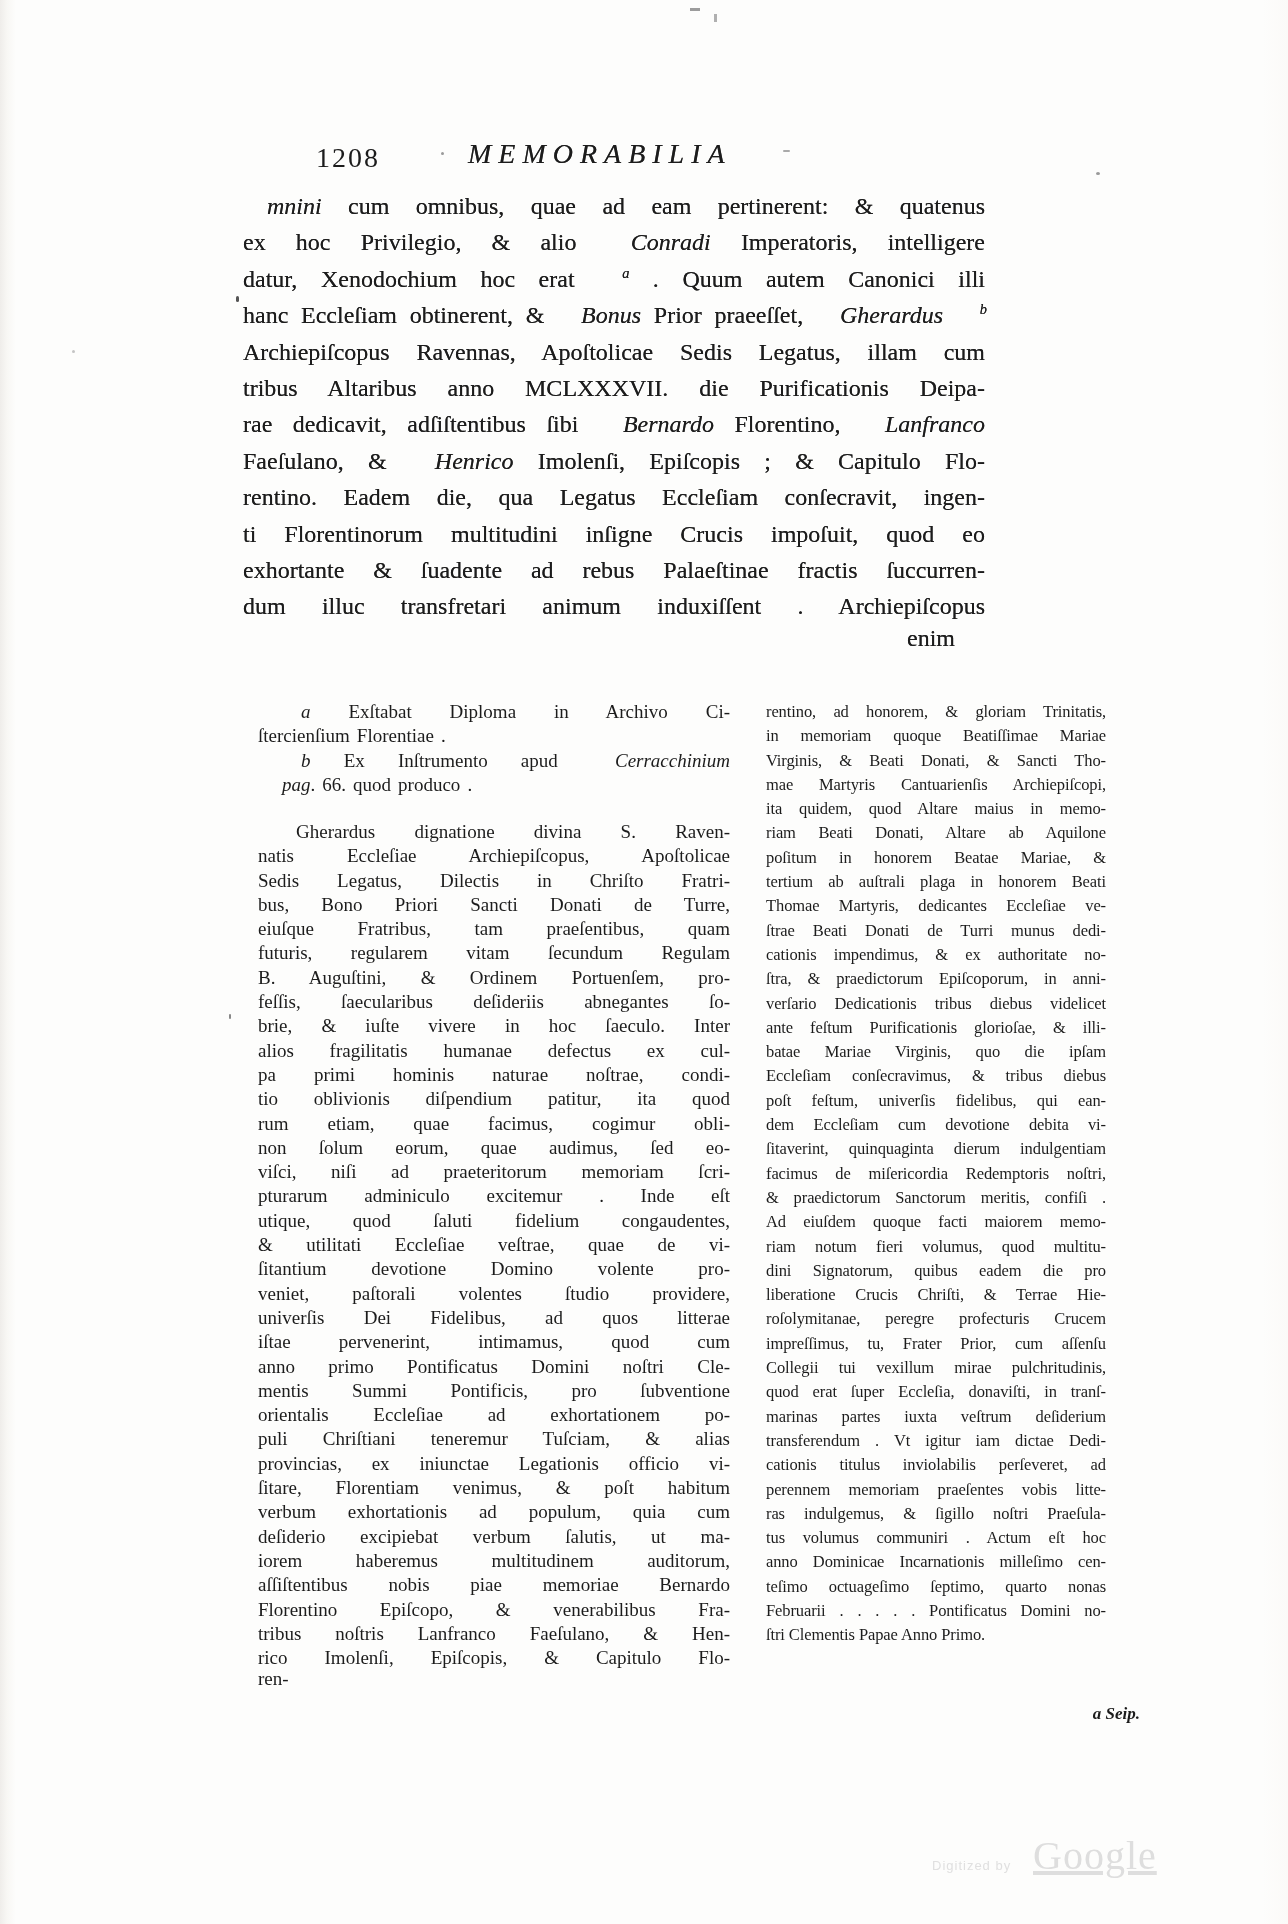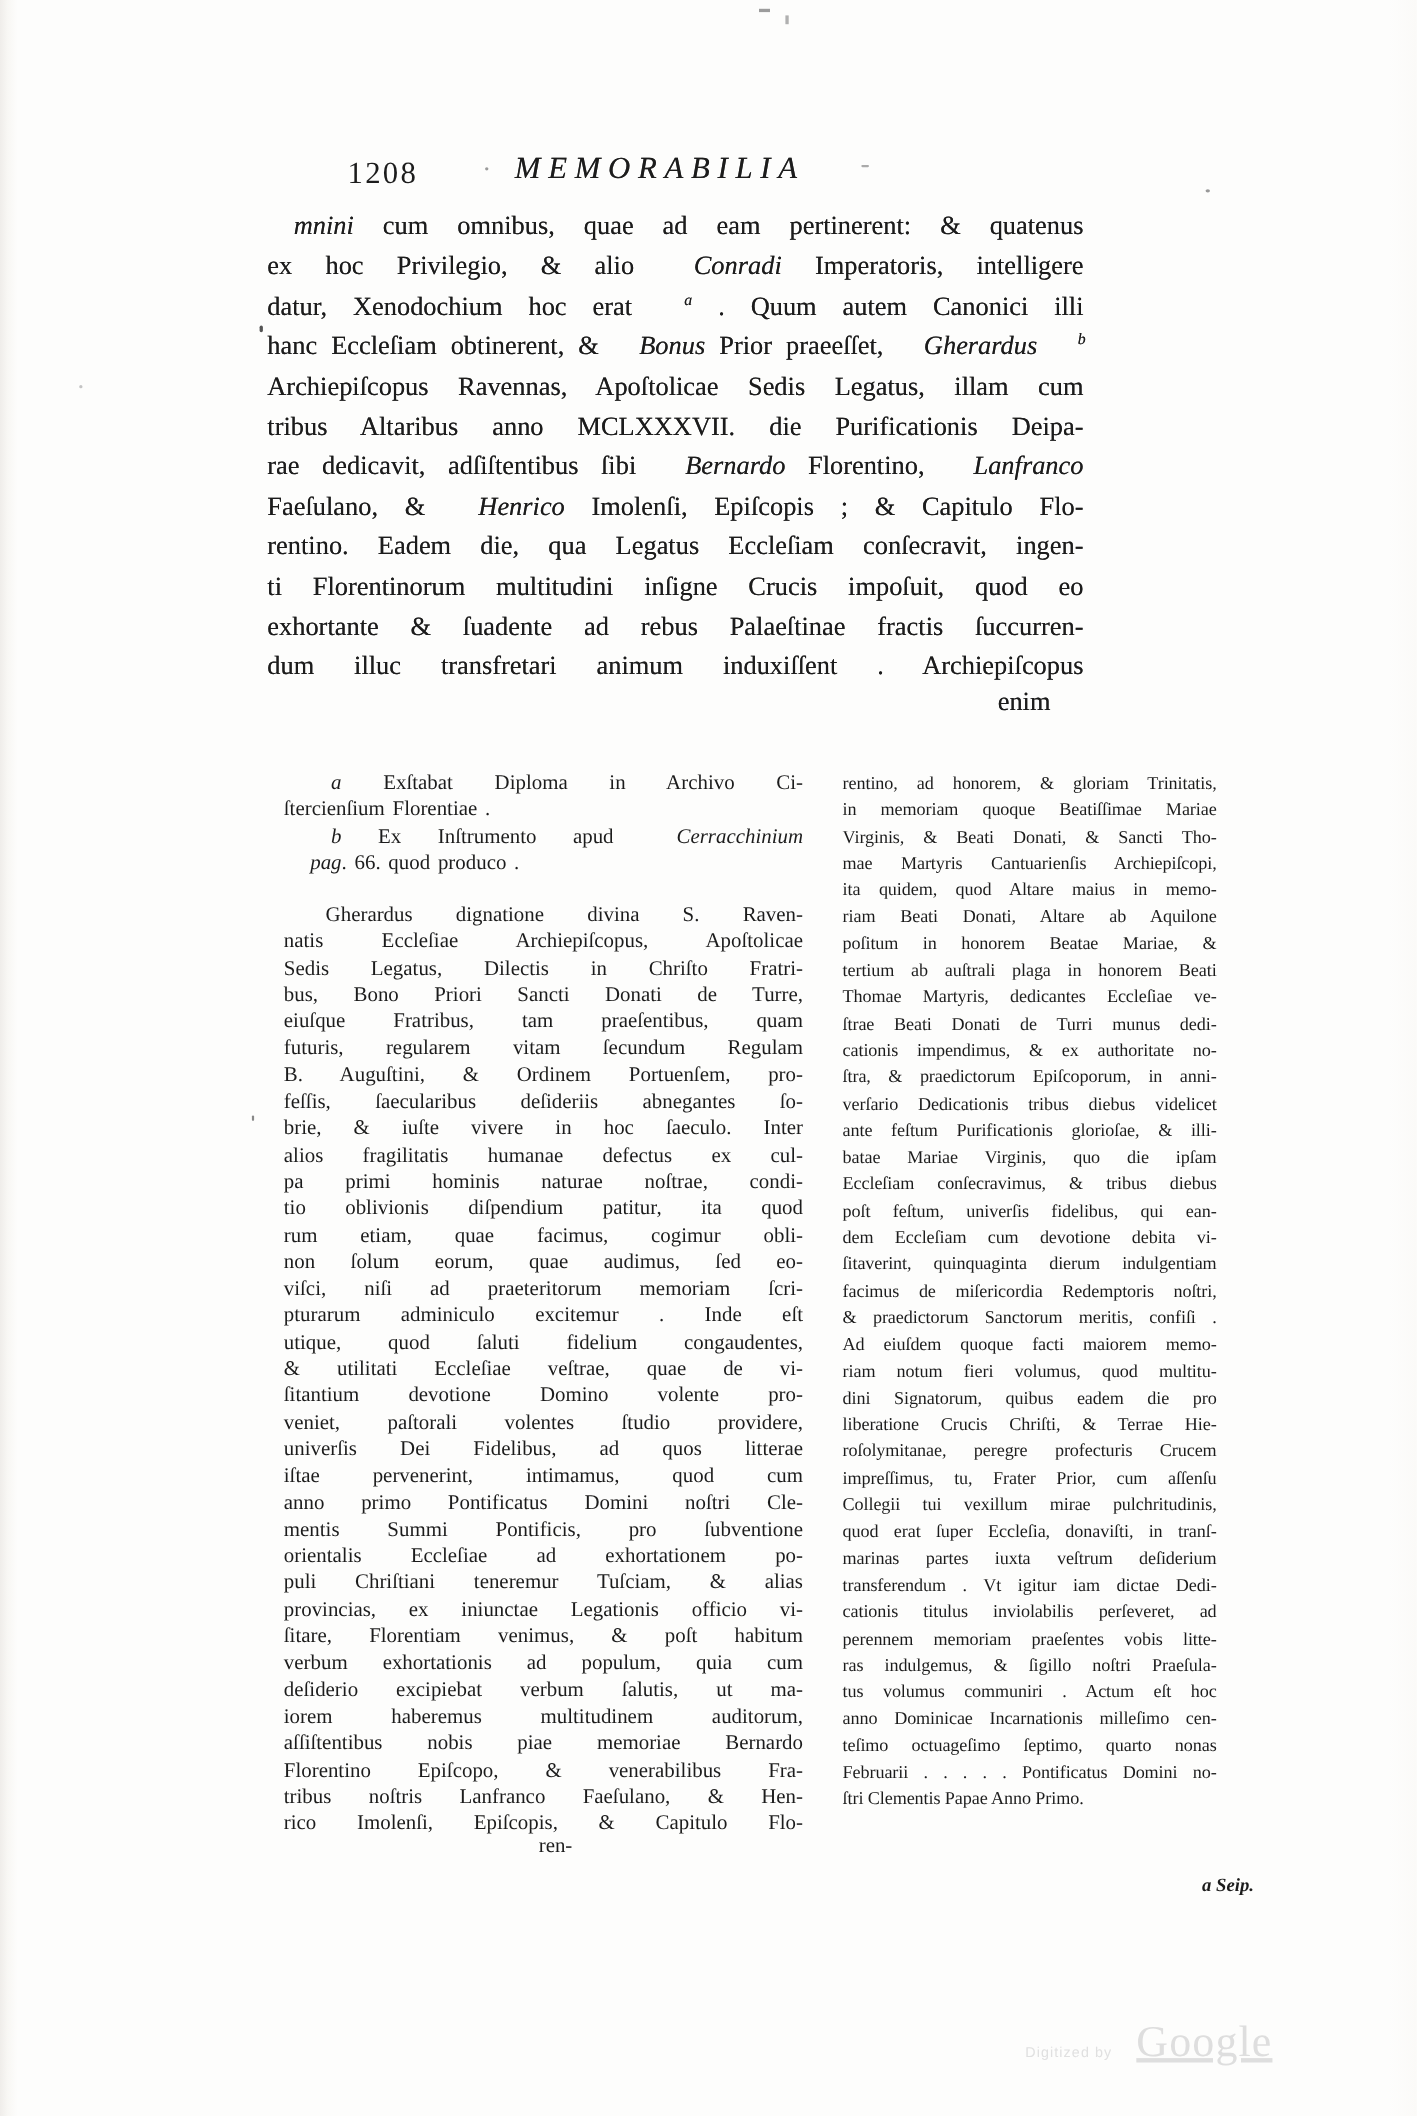--- a/index.html
+++ b/index.html
@@ -45,21 +45,21 @@
   .fn-left-notes{
     position:absolute;left:258px;top:700px;width:472px;
     font-size:19px;line-height:24.3px;word-spacing:0.12em;
   }
   .fn-left-body{
     position:absolute;left:258px;top:820px;width:472px;
     font-size:19px;line-height:24.3px;word-spacing:0.12em;
   }
   .fn-left-catchword{
     position:absolute;left:258px;top:1668px;width:494px;
-    font-size:19px;text-align:center;
+    font-size:19px;text-align:left;
   }
   .fn-right-body{
     position:absolute;left:766px;top:700px;width:340px;
     font-size:16.5px;line-height:24.3px;letter-spacing:-0.1px;
   }
   .fn-right-sig{
     position:absolute;left:766px;top:1660px;width:374px;
     font-size:17px;font-style:italic;font-weight:bold;text-align:right;margin-top:44px;
   }
   .watermark-prefix{

